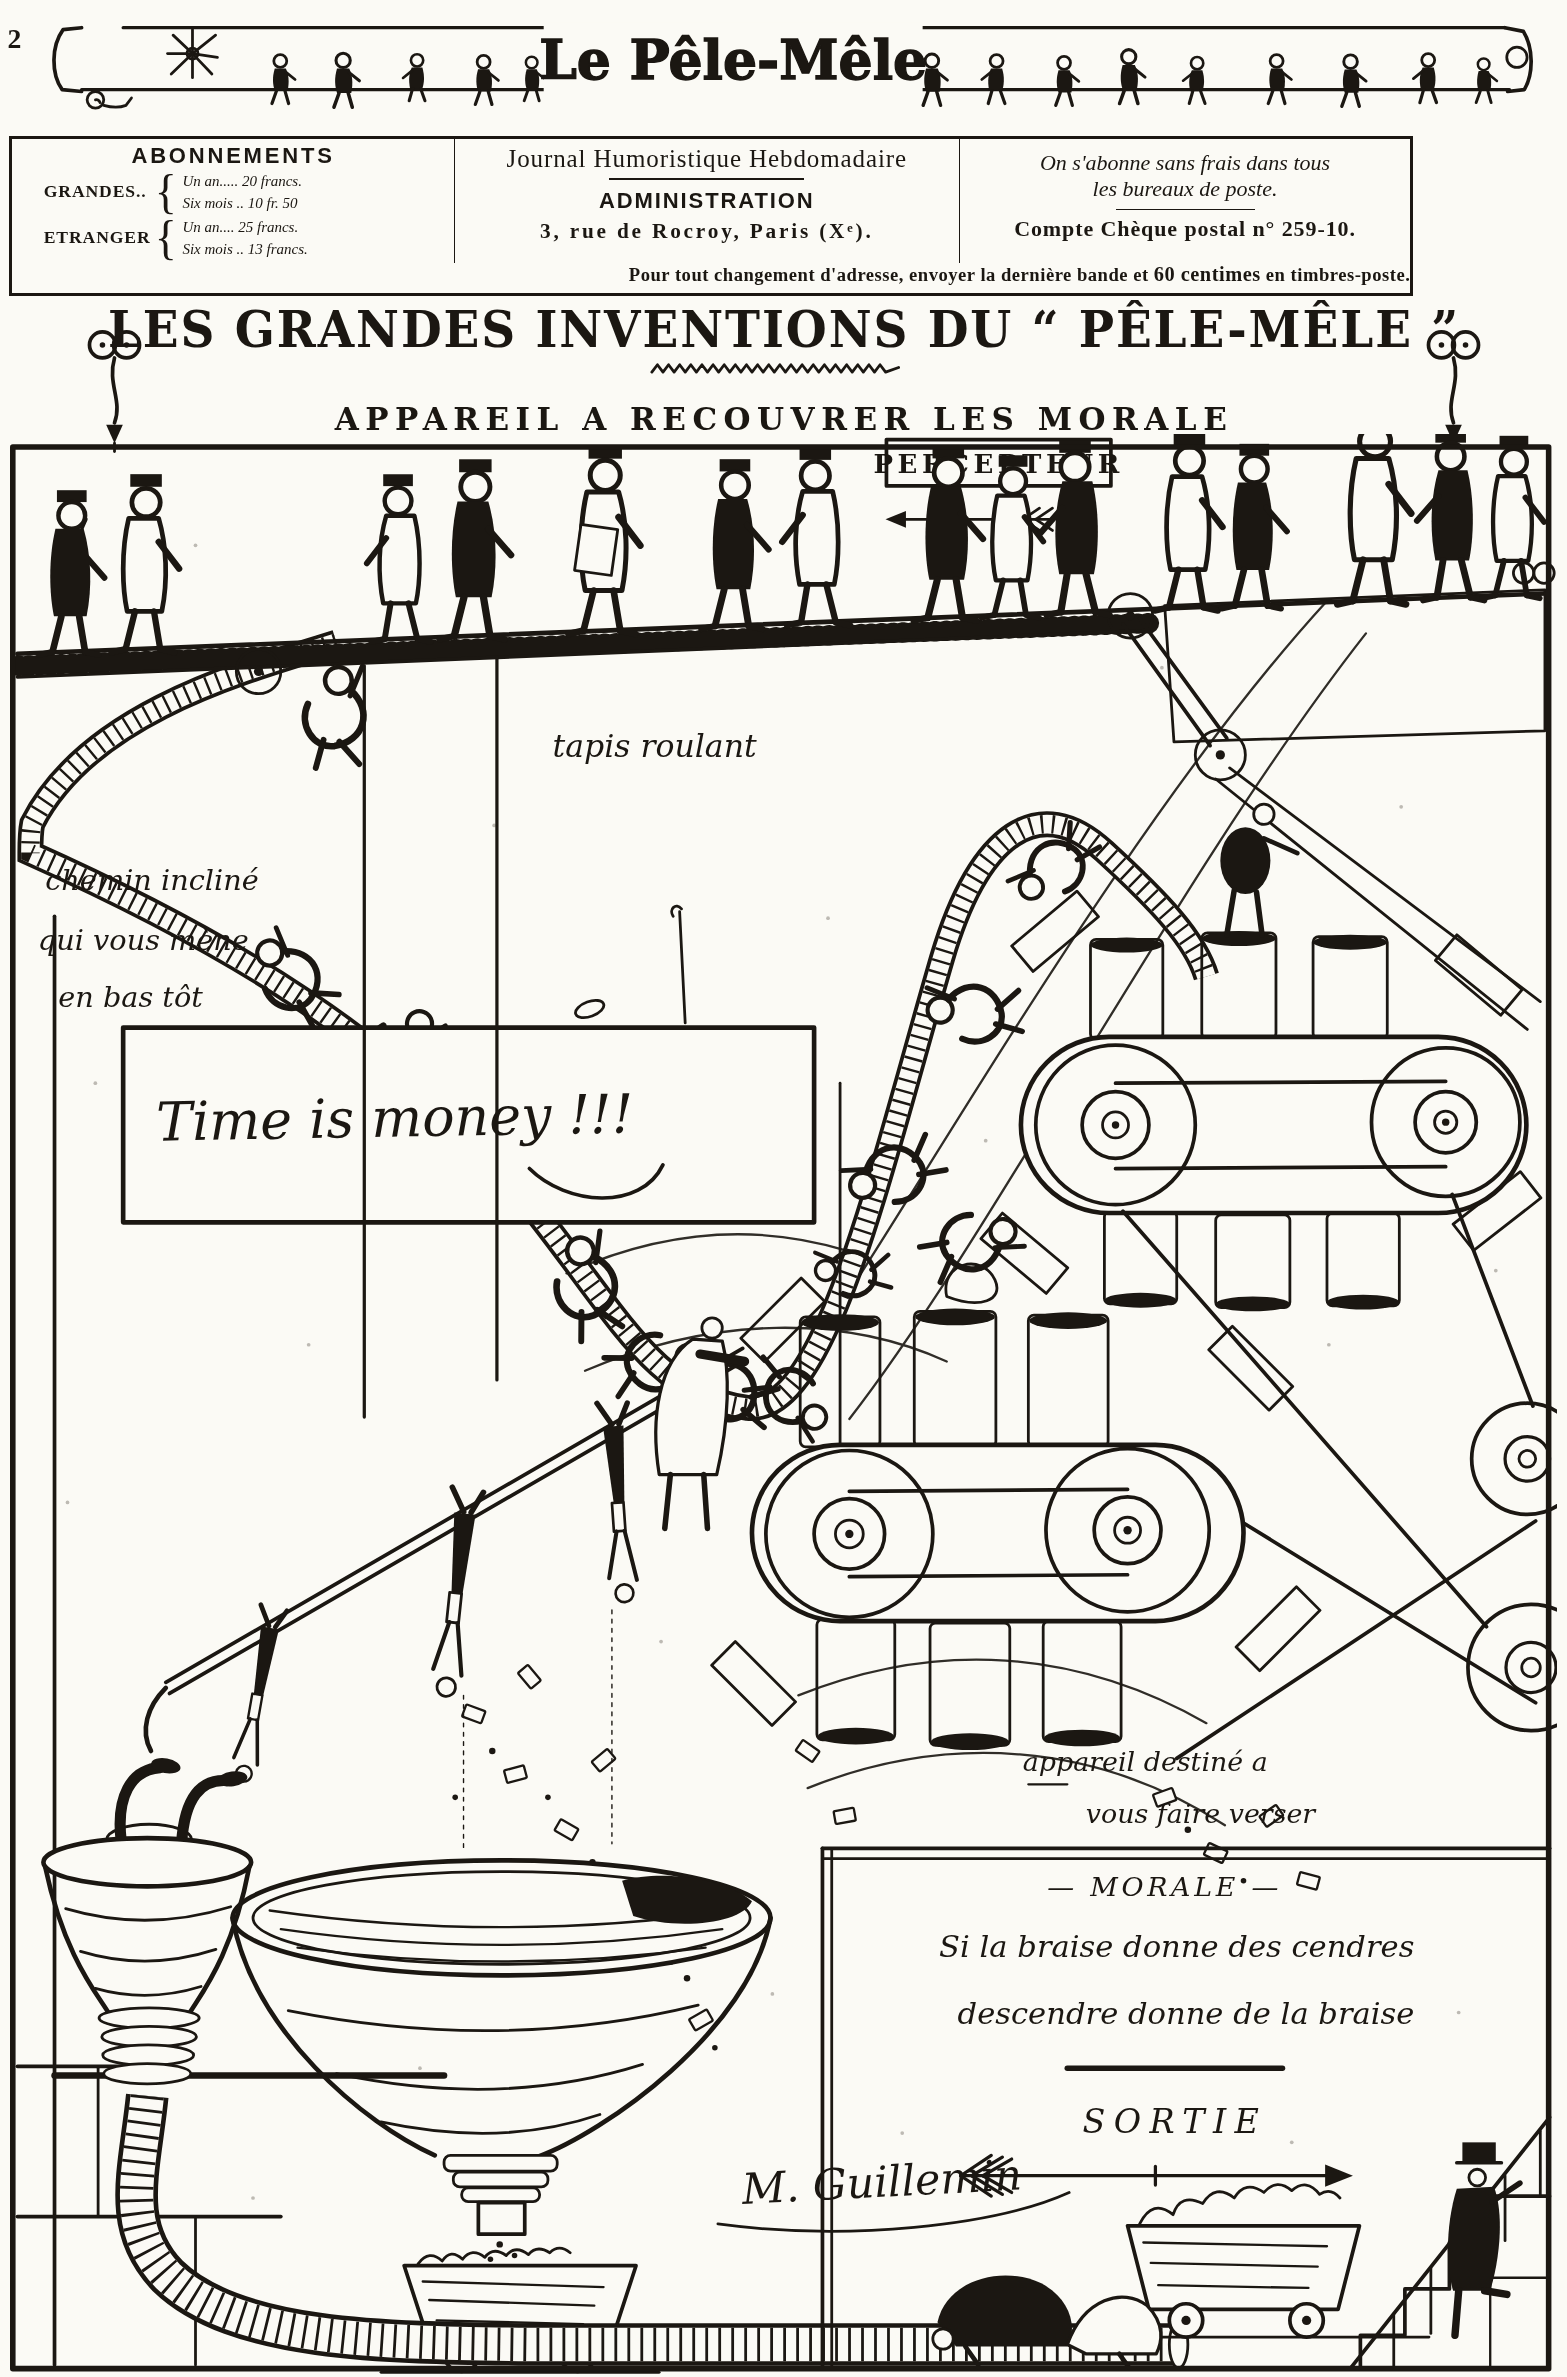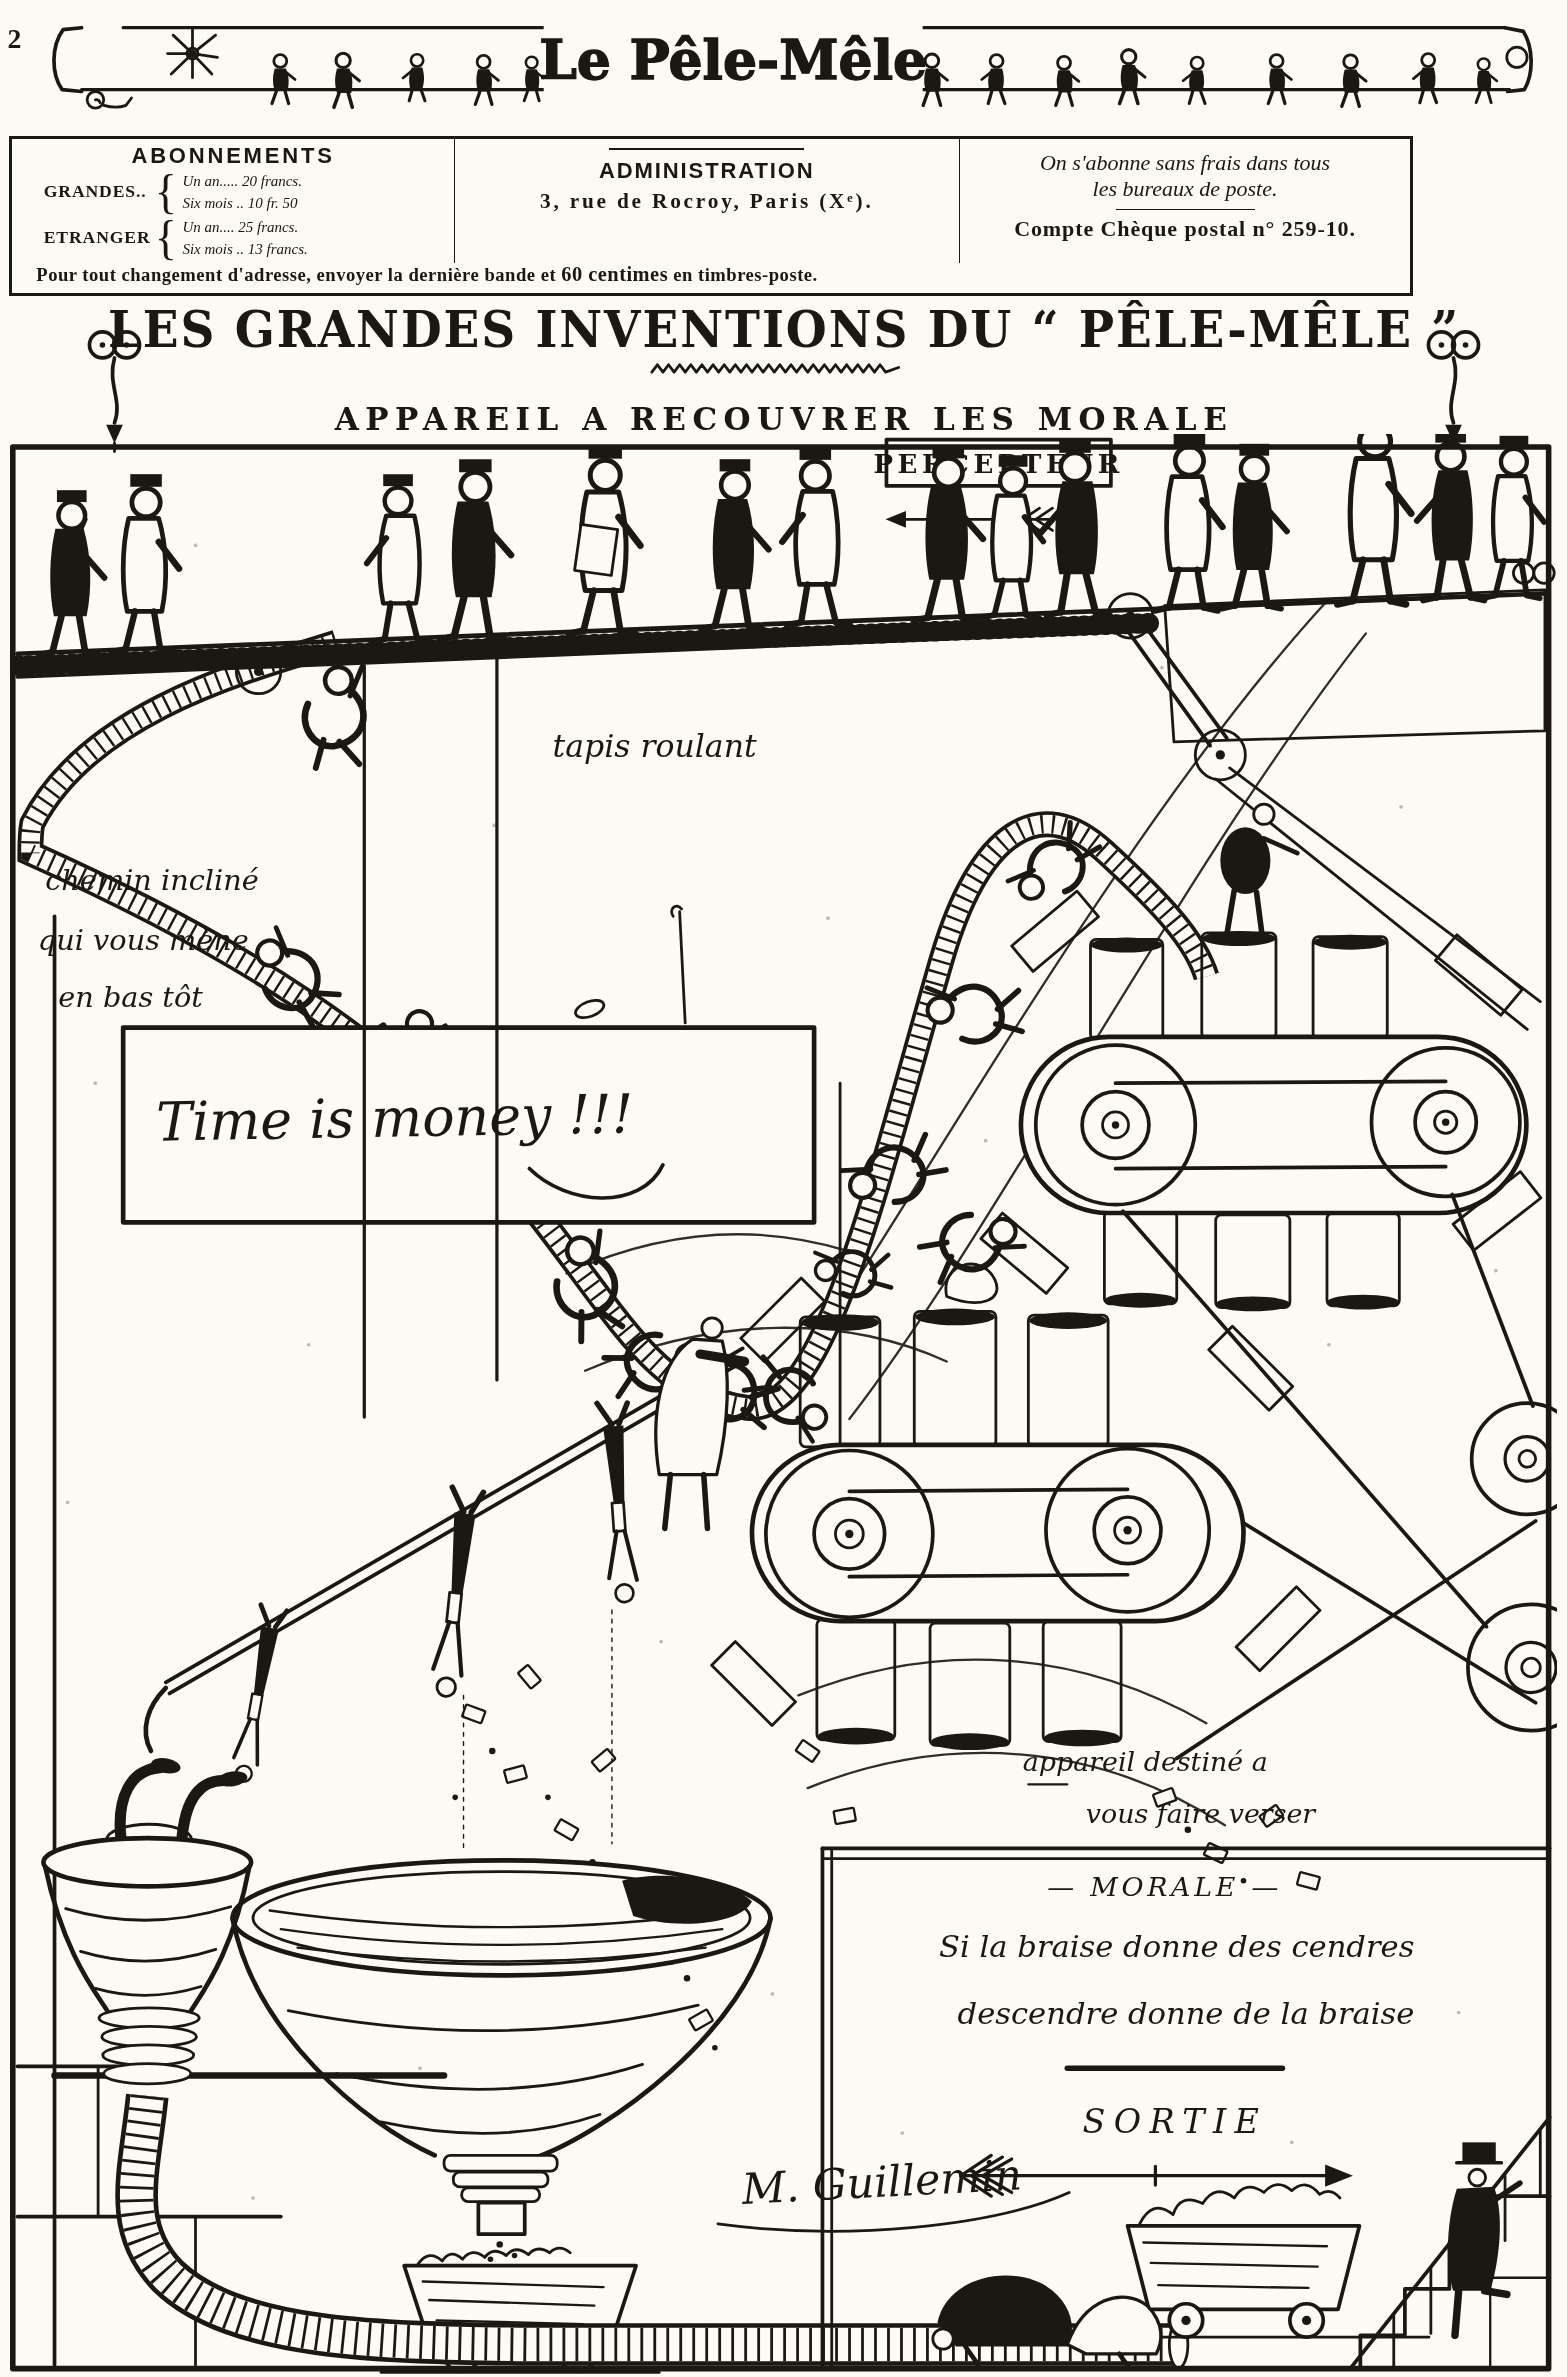--- a/index.html
+++ b/index.html
@@ -29,21 +29,21 @@
   .sub-brace{ font-size:46px; font-weight:200; margin:0 5.6px 0 0; transform:scaleY(1.05); }
   .sub-prices{ font-style:italic; font-size:15px; line-height:22px; }
   .ib-mid .jline{ font-size:25px; margin-top:1.9px; letter-spacing:0.9px; }
   .ib-mid .jdiv{ width:195px; border-top:2.8px solid var(--ink); margin:5.6px auto 7.4px; }
   .ib-mid .jadmin{ font-weight:bold; font-size:22px; letter-spacing:1.9px;
                    font-family:"Liberation Sans", sans-serif; }
   .ib-mid .jaddr{ font-weight:bold; font-size:21.3px; letter-spacing:2.8px; margin-top:5.6px; }
   .ib-right .pline{ font-style:italic; font-size:22px; line-height:26px; margin-top:7.4px; }
   .ib-right .pdiv{ width:139px; border-top:1.9px solid var(--ink); margin:6.5px auto; }
   .ib-right .pacct{ font-weight:bold; font-size:22px; letter-spacing:0.9px; }
-  .ib-notice{ text-align:left; font-size:18.6px; font-weight:bold; letter-spacing:0.5px;padding-left:24px; }
+  .ib-notice{ text-align:right; font-size:18.6px; font-weight:bold; letter-spacing:0.5px;padding-left:24px; }
   .ib-notice .hl{ font-size:20.4px; }
 
   
   .title-block{ position:absolute; left:0; top:302px; width:1568px; text-align:center; }
   .main-title{ font-size:47px; font-weight:bold; letter-spacing:1.9px; margin:0;
                font-family:"DejaVu Serif", serif; transform:scaleY(1.08); }
   .subtitle{ font-size:31px; font-weight:bold; letter-spacing:6.5px; margin-top:22px;
              font-family:"DejaVu Serif", serif; }
   .orn{ position:absolute; top:16.7px; }
   .orn-l{ left:82px; } .orn-r{ right:82px; transform:scaleX(-1); }
@@ -130,20 +130,21 @@
         <div class="sub-group">
           <span class="sub-region">ETRANGER</span>
           <span class="sub-brace">{</span>
           <span class="sub-prices">
             <div>Un an.... 25 francs.</div>
             <div>Six mois .. 13 francs.</div>
           </span>
         </div>
       </div>
       <div class="ib-col ib-mid">
+        <div class="jline">Journal Humoristique Hebdomadaire</div>
         <div class="jdiv"></div>
         <div class="jadmin">ADMINISTRATION</div>
         <div class="jaddr">3, rue de Rocroy, Paris (Xᵉ).</div>
       </div>
       <div class="ib-col ib-right">
         <div class="pline">
           <span>On s'abonne sans frais dans tous</span><br>
           <span>les bureaux de poste.</span>
         </div>
         <div class="pdiv"></div>

